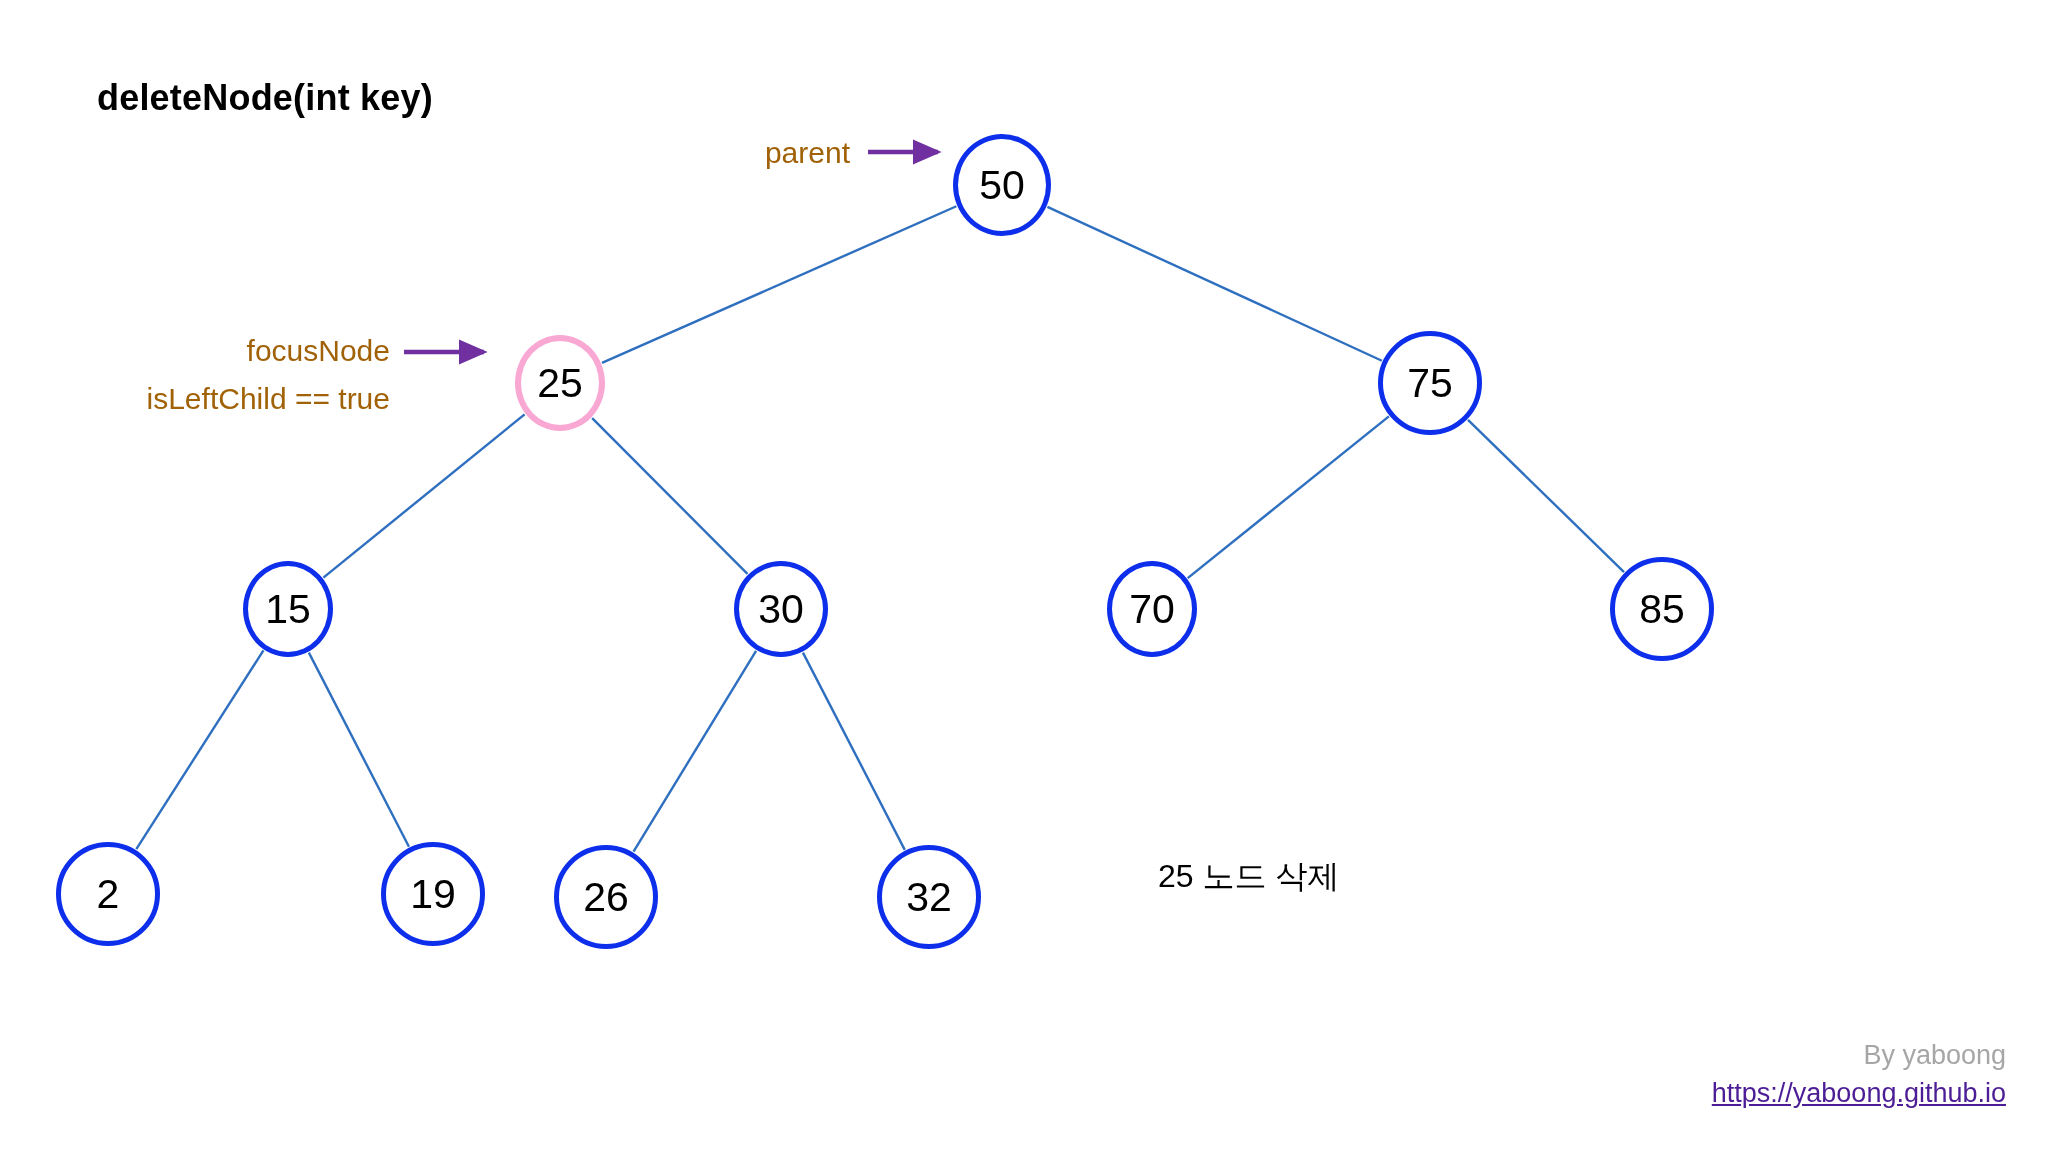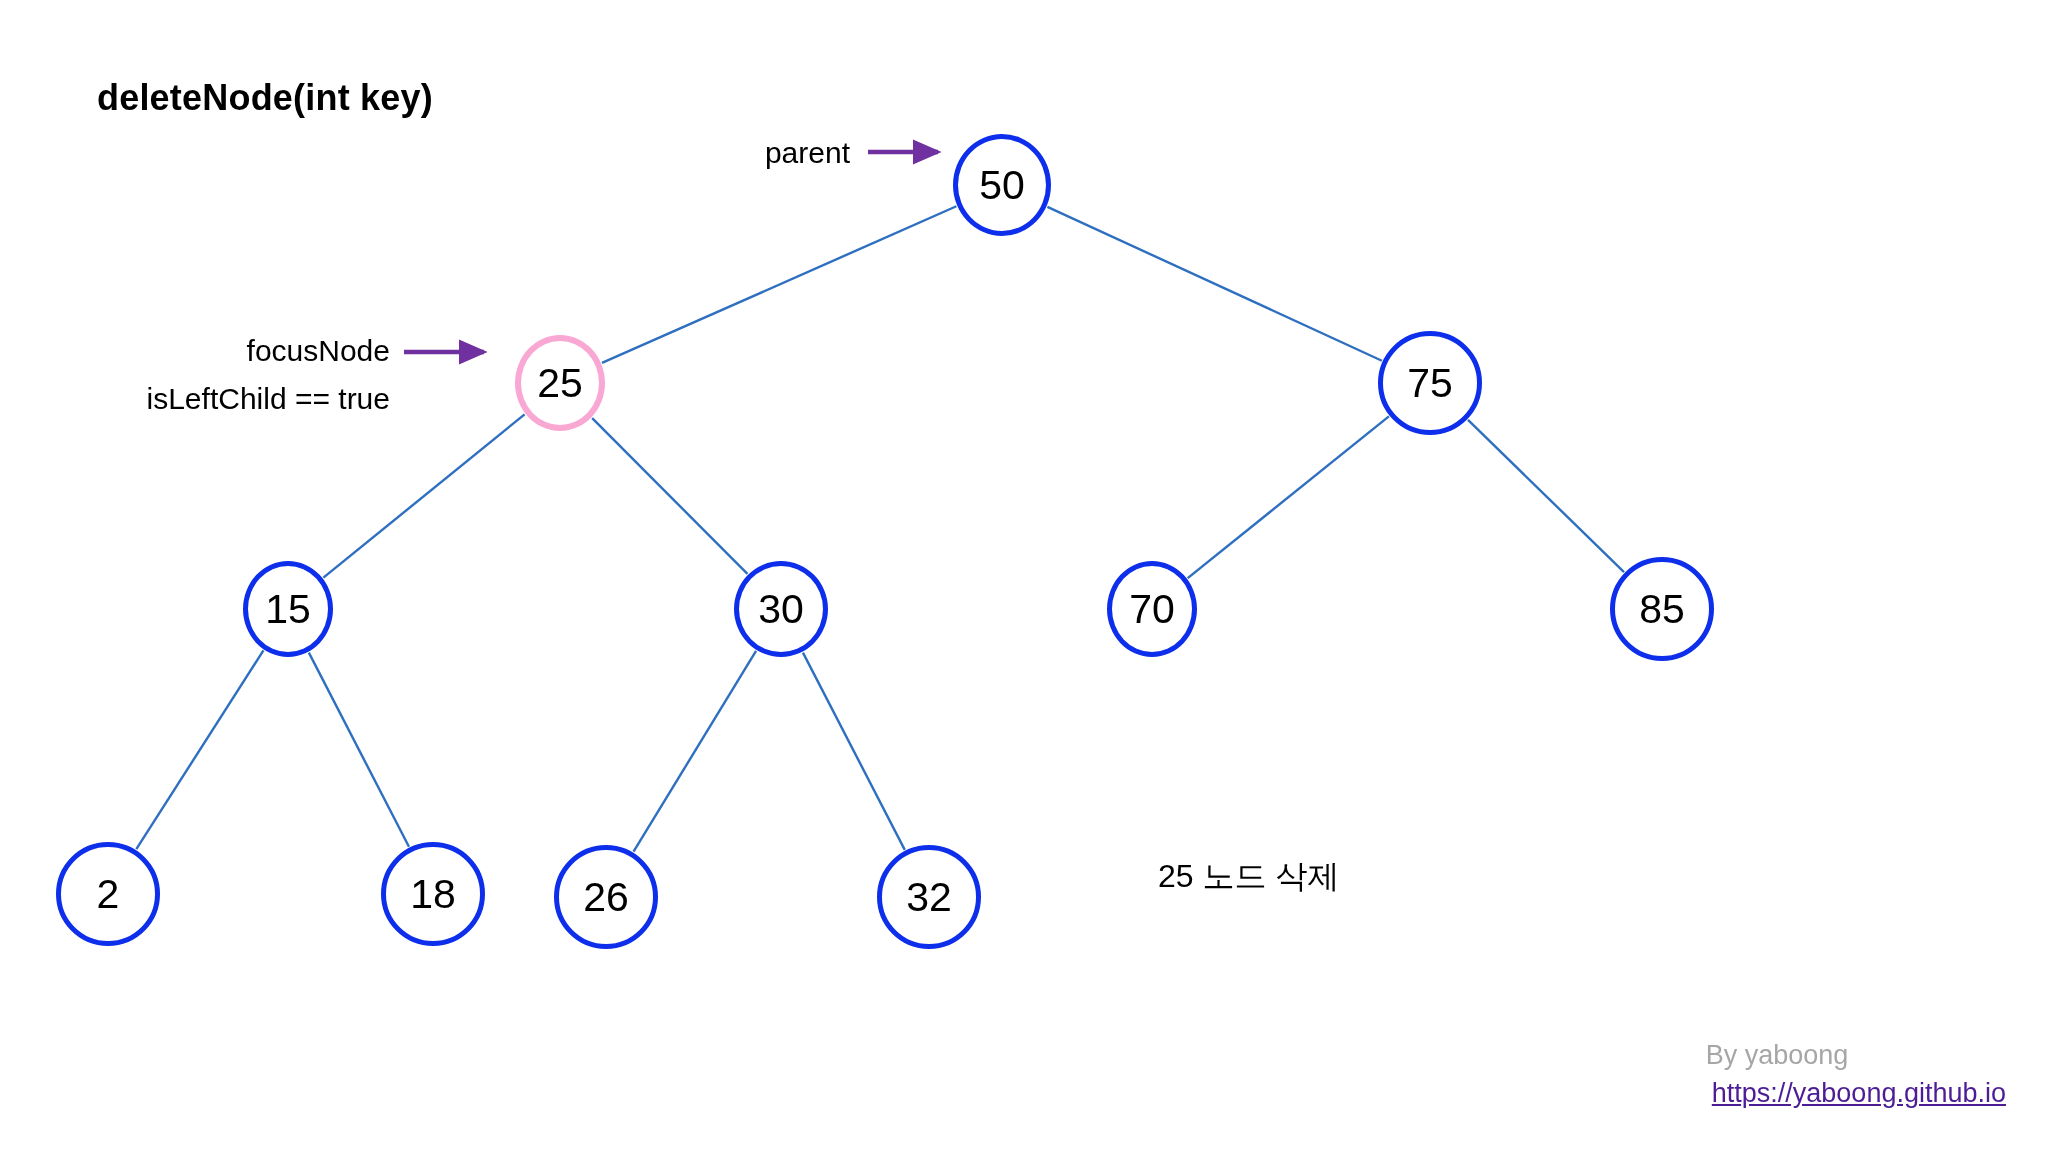--- a/index.html
+++ b/index.html
@@ -52,38 +52,38 @@
     border: 6px solid #f9a8d4;
   }
   .node-label {
     font-size: 41px;
     color: #000000;
     pointer-events: none;
   }
   .annotation {
     position: absolute;
     font-size: 30px;
-    color: #000000;
+    color: #a16207;
     white-space: nowrap;
   }
   .annot-right {
     text-align: right;
   }
   .caption-ko {
     position: absolute;
     font-size: 32px;
     color: #000000;
     white-space: nowrap;
   }
   .credit {
     position: absolute;
     font-size: 27px;
     color: #A6A6A6;
     white-space: nowrap;
-    text-align: center;
+    text-align: right;
   }
   .credit-link {
     position: absolute;
     font-size: 27px;
     color: #4c1d95;
     text-decoration: underline;
     white-space: nowrap;
     text-align: right;
     cursor: pointer;
   }
@@ -148,21 +148,21 @@
       <div class="node blue" style="left: 1107px; top: 561px; width: 90px; height: 96px;">
         <span class="node-label">70</span>
       </div>
       <div class="node blue" style="left: 1610px; top: 557px; width: 104px; height: 104px;">
         <span class="node-label">85</span>
       </div>
       <div class="node blue" style="left: 56px; top: 842px; width: 104px; height: 104px;">
         <span class="node-label">2</span>
       </div>
       <div class="node blue" style="left: 381px; top: 842px; width: 104px; height: 104px;">
-        <span class="node-label">18</span>
+        <span class="node-label">19</span>
       </div>
       <div class="node blue" style="left: 554px; top: 845px; width: 104px; height: 104px;">
         <span class="node-label">26</span>
       </div>
       <div class="node blue" style="left: 877px; top: 845px; width: 104px; height: 104px;">
         <span class="node-label">32</span>
       </div>
     </div>
 
 </div>

